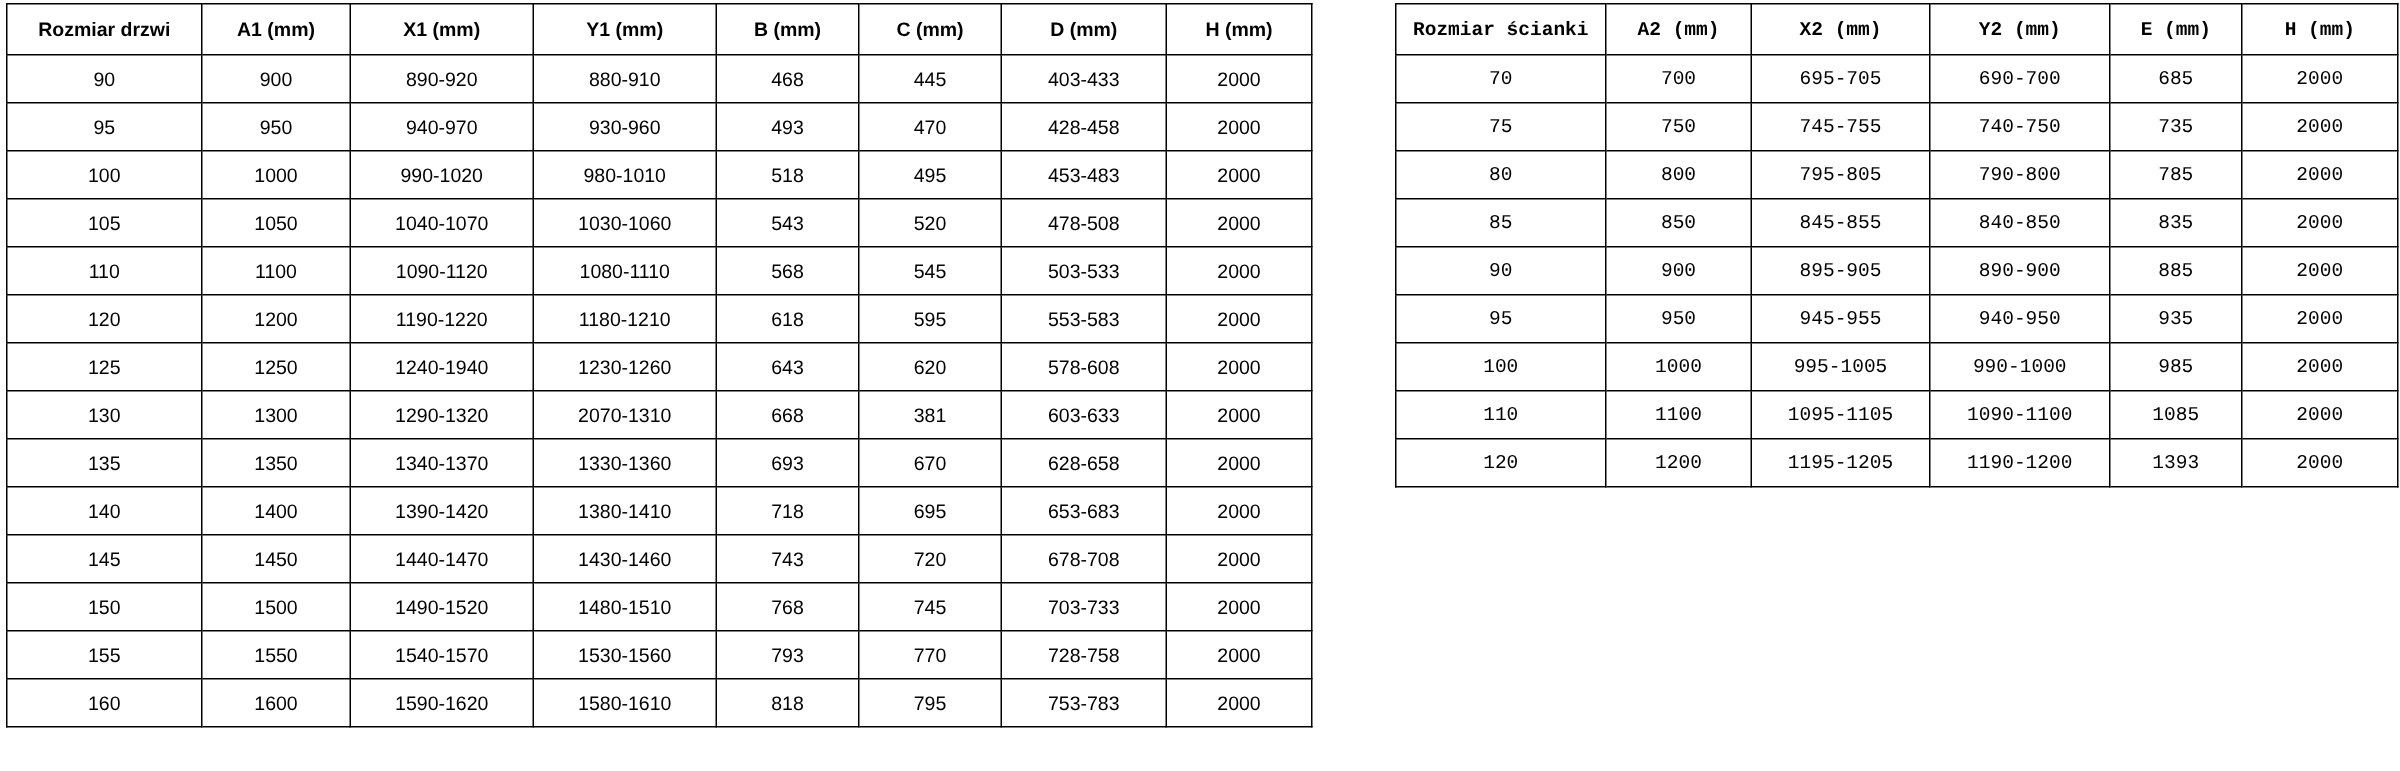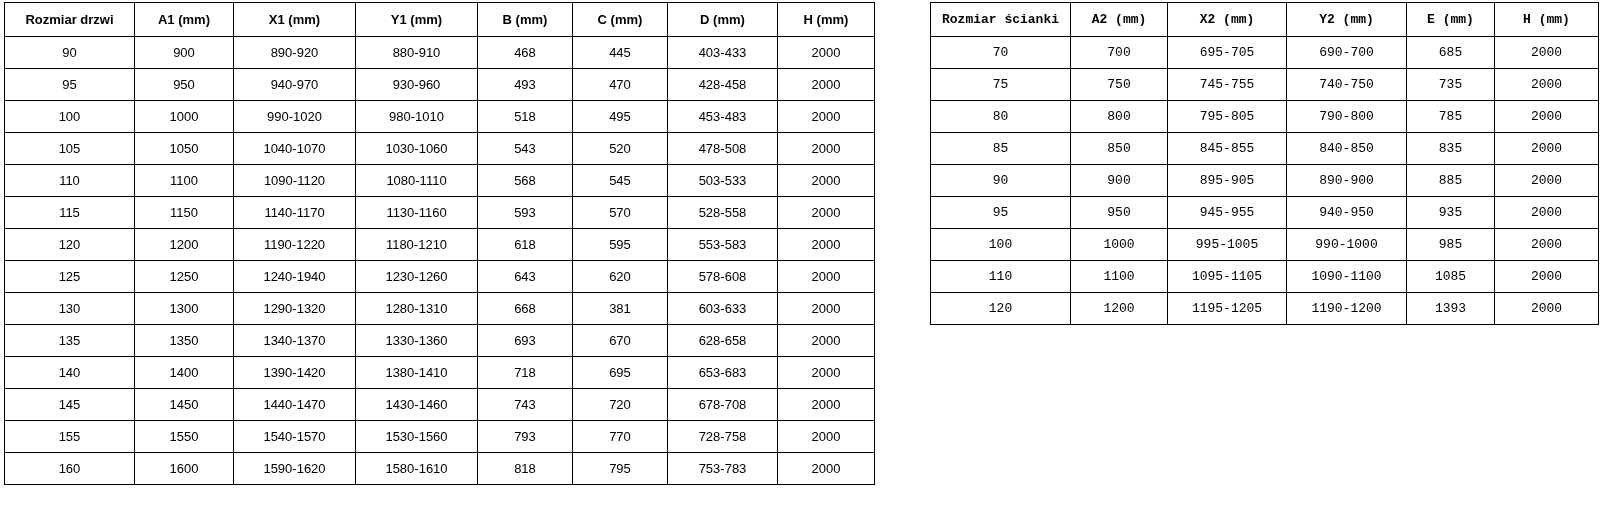--- a/index.html
+++ b/index.html
@@ -140,30 +140,20 @@
             <td>110</td>
             <td>1100</td>
             <td>1090-1120</td>
             <td>1080-1110</td>
             <td>568</td>
             <td>545</td>
             <td>503-533</td>
             <td>2000</td>
           </tr>
           <tr>
-            <td>115</td>
-            <td>1150</td>
-            <td>1140-1170</td>
-            <td>1130-1160</td>
-            <td>593</td>
-            <td>570</td>
-            <td>528-558</td>
-            <td>2000</td>
-          </tr>
-          <tr>
             <td>120</td>
             <td>1200</td>
             <td>1190-1220</td>
             <td>1180-1210</td>
             <td>618</td>
             <td>595</td>
             <td>553-583</td>
             <td>2000</td>
           </tr>
           <tr>
@@ -173,21 +163,21 @@
             <td>1230-1260</td>
             <td>643</td>
             <td>620</td>
             <td>578-608</td>
             <td>2000</td>
           </tr>
           <tr>
             <td>130</td>
             <td>1300</td>
             <td>1290-1320</td>
-            <td>1280-1310</td>
+            <td>2070-1310</td>
             <td>668</td>
             <td>381</td>
             <td>603-633</td>
             <td>2000</td>
           </tr>
           <tr>
             <td>135</td>
             <td>1350</td>
             <td>1340-1370</td>
             <td>1330-1360</td>
@@ -207,20 +197,30 @@
             <td>2000</td>
           </tr>
           <tr>
             <td>145</td>
             <td>1450</td>
             <td>1440-1470</td>
             <td>1430-1460</td>
             <td>743</td>
             <td>720</td>
             <td>678-708</td>
+            <td>2000</td>
+          </tr>
+          <tr>
+            <td>150</td>
+            <td>1500</td>
+            <td>1490-1520</td>
+            <td>1480-1510</td>
+            <td>768</td>
+            <td>745</td>
+            <td>703-733</td>
             <td>2000</td>
           </tr>
           <tr>
             <td>155</td>
             <td>1550</td>
             <td>1540-1570</td>
             <td>1530-1560</td>
             <td>793</td>
             <td>770</td>
             <td>728-758</td>

